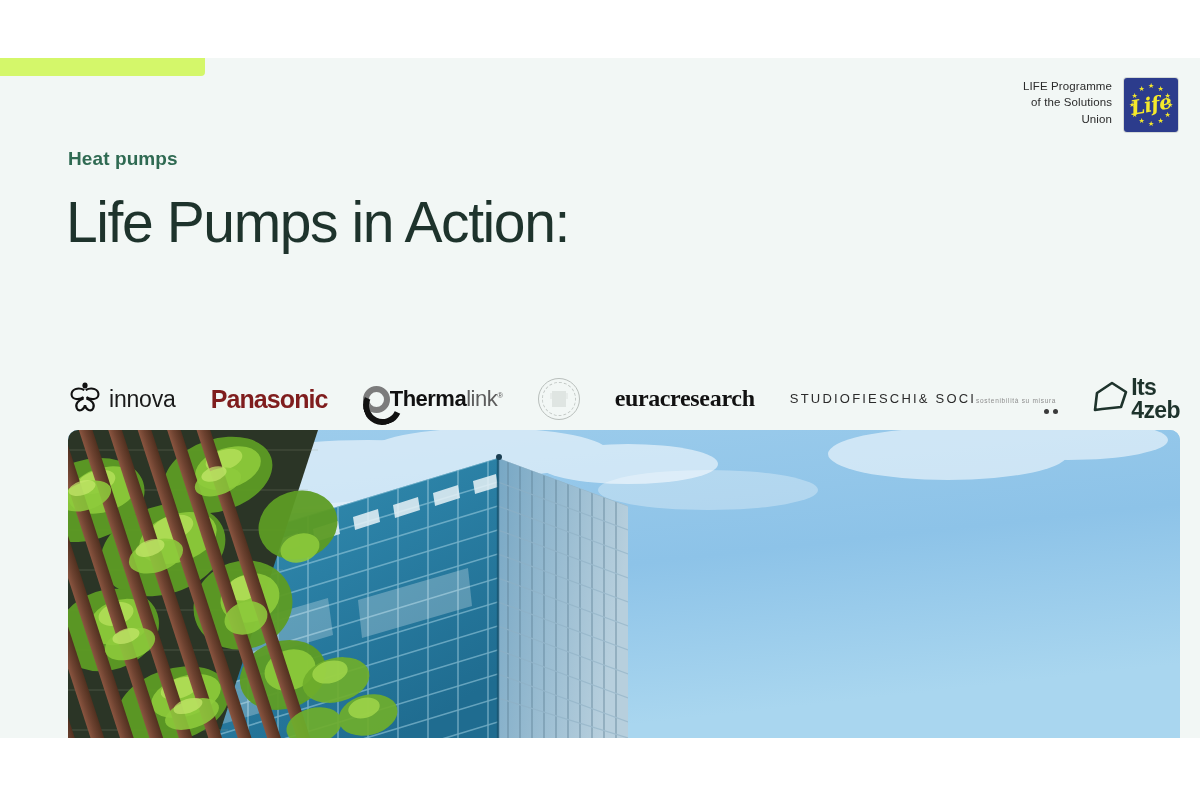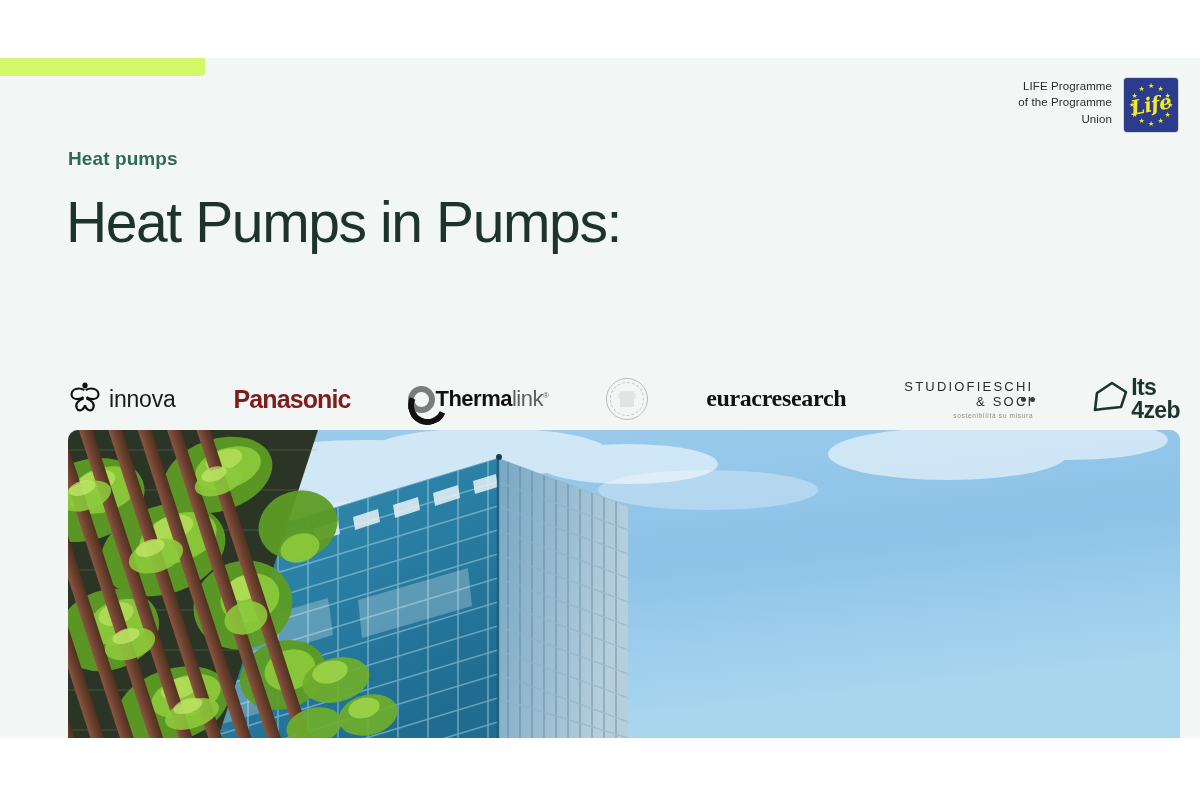--- a/index.html
+++ b/index.html
@@ -174,21 +174,21 @@
   .eurac-1 {
     font-family:"Liberation Serif", serif;
     font-size:24px; font-weight:bold; color:#111; letter-spacing:-.4px;
   }
   .eurac-2 {
     font-family:"Liberation Serif", serif;
     font-size:24px; font-weight:bold; color:#111; letter-spacing:-.3px;
   }
 
   
-  .sf { flex-direction:column; align-items:flex-end; position:relative; }
+  .sf { flex-direction:row; align-items:center; position:relative; }
   .sf-1, .sf-2 {
     font-size:13px; color:#2b2b2b; letter-spacing:2.2px; line-height:1.18;
   }
   .sf-3 {
     font-size:6.5px; color:#8d8d8d; letter-spacing:.7px; margin-top:3px;
   }
   .sf-dots { position:absolute; right:-2px; top:18px; display:flex; gap:4px; }
   .sf-dots i { width:5px; height:5px; border-radius:50%; background:#3a3a3a; display:block; }
 
   
@@ -215,21 +215,21 @@
 
 <div id="slide">
 
   <div class="card"></div>
 
   <div class="accent-bar"></div>
 
   <div class="life-block">
     <div class="life-text">
       <div>LIFE Programme</div>
-      <div>of the Programme</div>
+      <div>of the Solutions</div>
       <div>Union</div>
     </div>
     <div class="life-mark">
       <div class="life-script">Life</div>
     <span class="star" style="color: rgb(245, 233, 43); left: 24px; top: 5px;">★</span>
         <span class="star" style="color: rgb(245, 233, 43); left: 33.5px; top: 7.54552px;">★</span>
         <span class="star" style="color: rgb(245, 233, 43); left: 40.4545px; top: 14.5px;">★</span>
         <span class="star" style="color: rgb(245, 233, 43); left: 43px; top: 24px;">★</span>
         <span class="star" style="color: rgb(245, 233, 43); left: 40.4545px; top: 33.5px;">★</span>
         <span class="star" style="color: rgb(245, 233, 43); left: 33.5px; top: 40.4545px;">★</span>
@@ -238,21 +238,21 @@
         <span class="star" style="color: rgb(245, 233, 43); left: 7.54552px; top: 33.5px;">★</span>
         <span class="star" style="color: rgb(245, 233, 43); left: 5px; top: 24px;">★</span>
         <span class="star" style="color: rgb(245, 233, 43); left: 7.54552px; top: 14.5px;">★</span>
         <span class="star" style="color: rgb(245, 233, 43); left: 14.5px; top: 7.54552px;">★</span>
       </div>
   </div>
 
   <div class="eyebrow">Heat pumps</div>
 
   <div class="headline">
-    <span class="ln">Heat Pumps in Pumps:</span>
+    <span class="ln">Life Pumps in Action:</span>
   </div>
 
   <div class="logo-strip">
 
     <div class="logo lg-innova">
       <span>
         <svg width="34" height="34" viewBox="0 0 34 34">
           <ellipse cx="17" cy="5.5" rx="2.6" ry="3" fill="#111"></ellipse>
           <path d="M16.3 10 C10 6.5 3 9.5 3.6 15 C4.1 19.6 11.2 20.3 15.5 17.2" fill="none" stroke="#111" stroke-width="2.1"></path>
           <path d="M17.7 10 C24 6.5 31 9.5 30.4 15 C29.9 19.6 22.8 20.3 18.5 17.2" fill="none" stroke="#111" stroke-width="2.1"></path>

